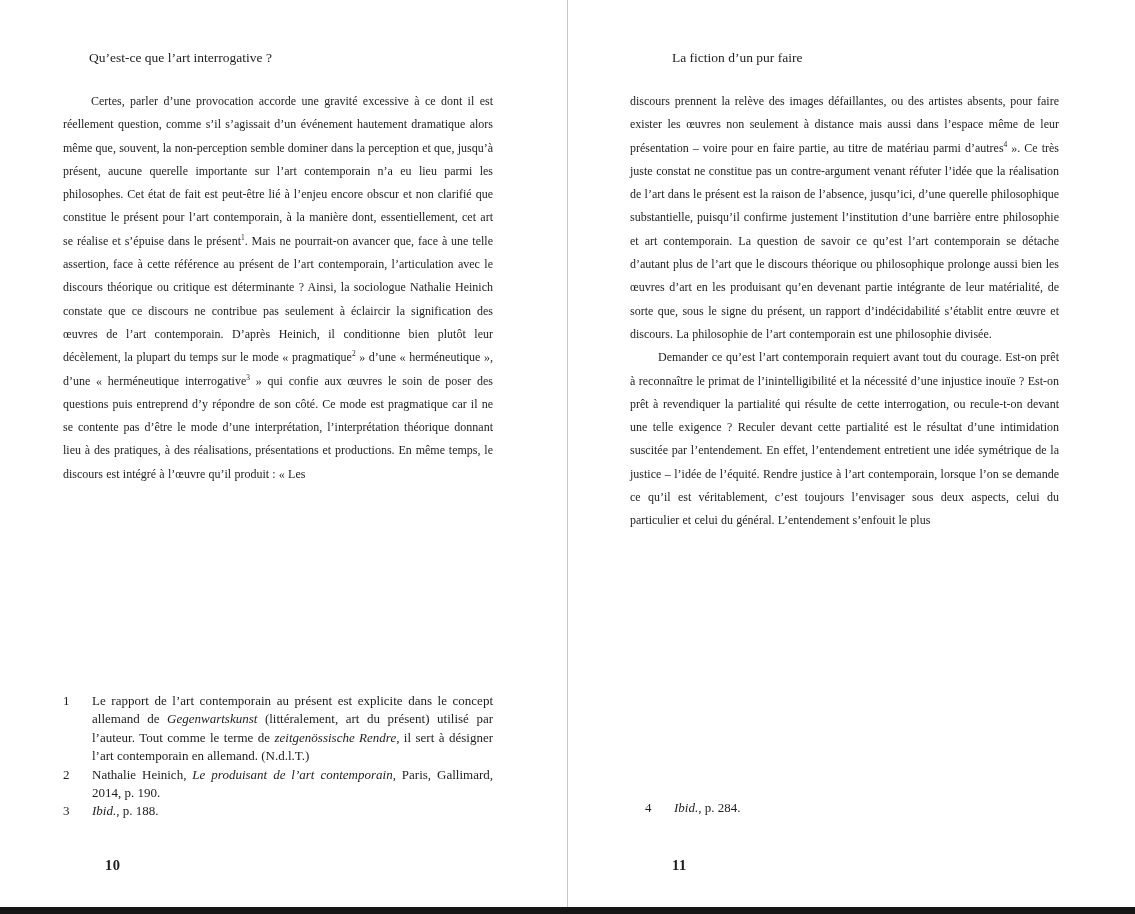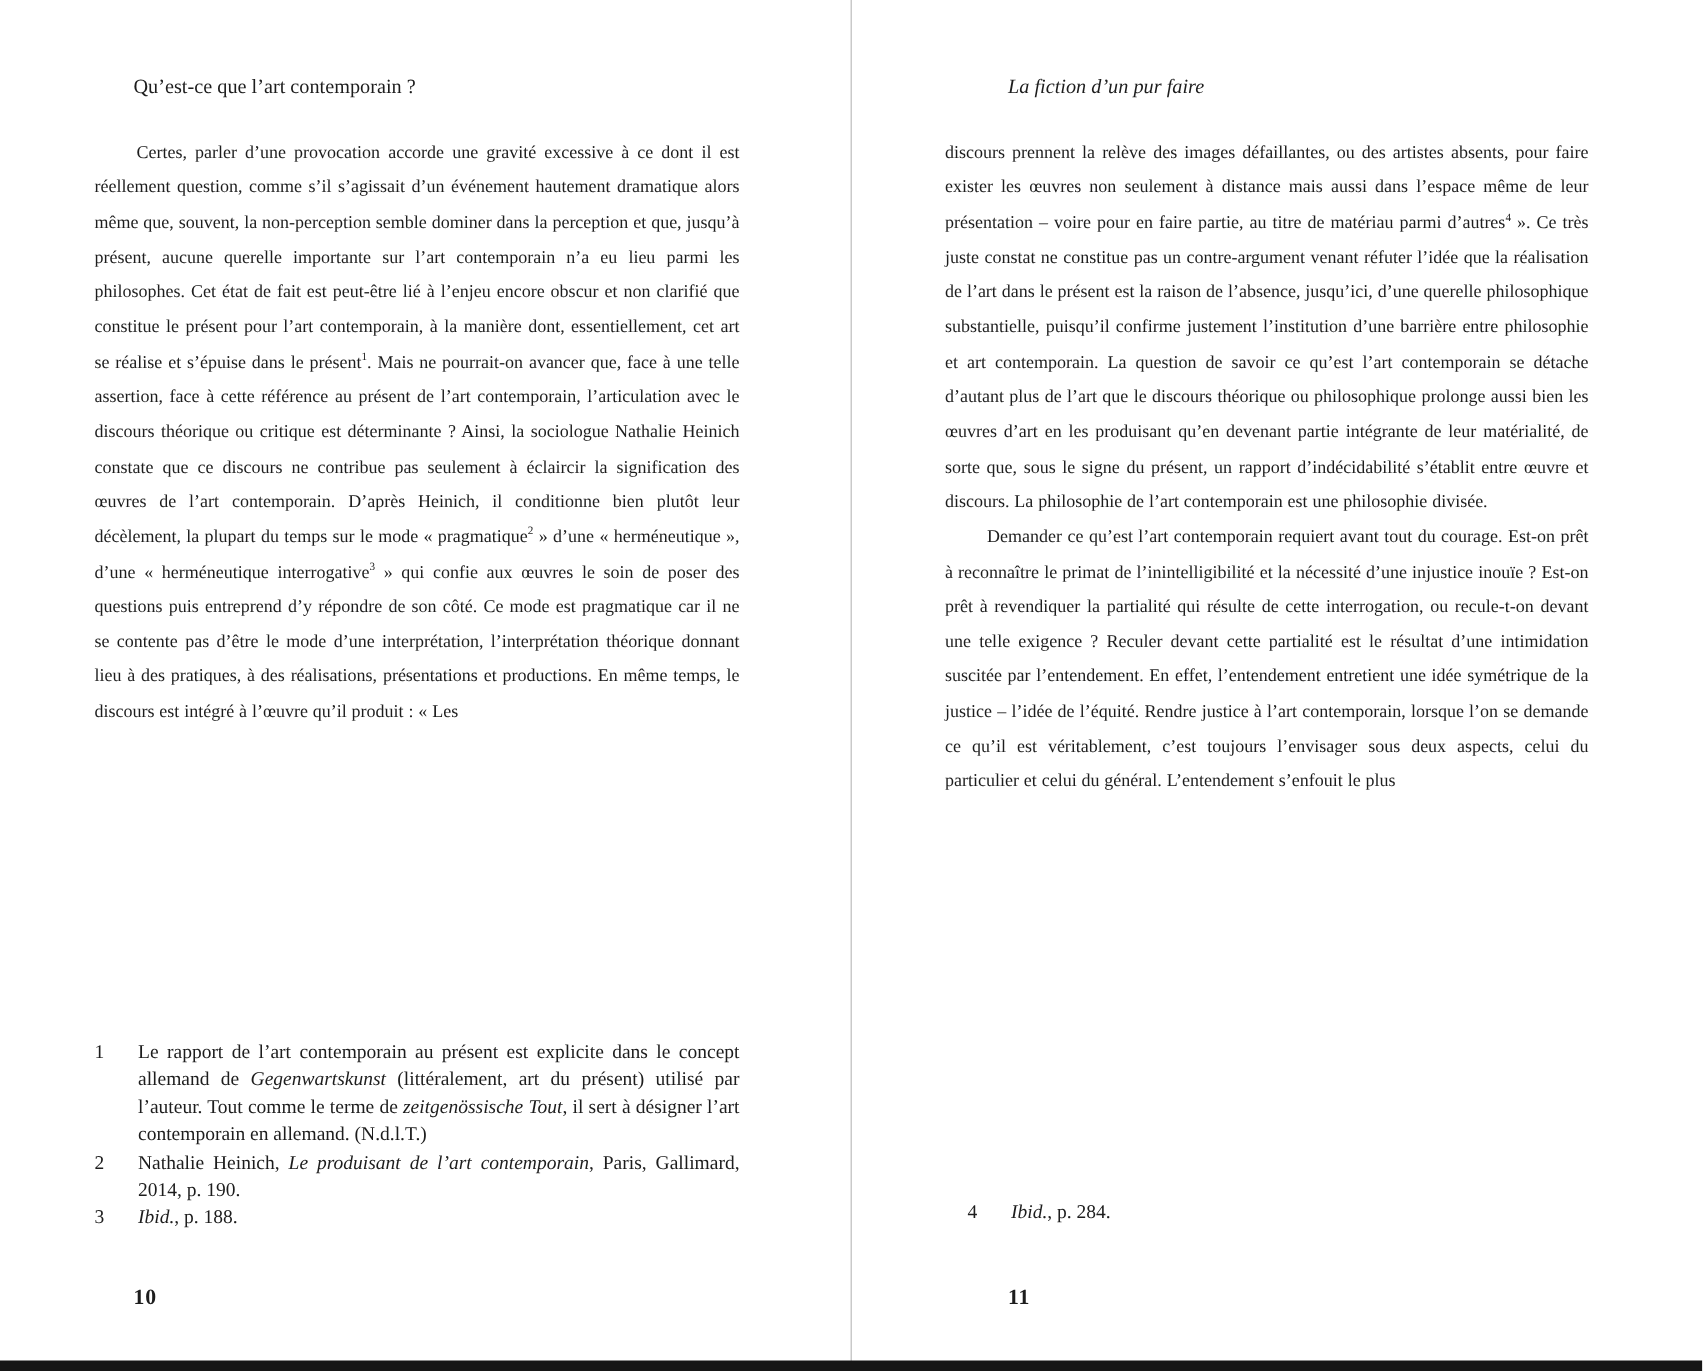--- a/index.html
+++ b/index.html
@@ -21,21 +21,21 @@
     position: absolute; left: 567px; top: 0;
     width: 1px; height: 914px; background: #c9c9c9;
   }
   .bottom-bar {
     position: absolute; left: 0; bottom: 0;
     width: 1135px; height: 7px; background: #161616;
   }
 
   .running-header { position: absolute; top: 50px; font-size: 13.5px; color: #1d1d1d; }
   .page-left  .running-header { left: 89px; }
-  .page-right .running-header { left: 104px; font-style: italic; }
+  .page-right .running-header { left: 104px; }
 
   .body-text {
     position: absolute; top: 90px;
     font-size: 12px; line-height: 23.3px;
     text-align: justify;
     hyphens: auto; -webkit-hyphens: auto;
     word-spacing: 0.02em;
   }
   .page-left  .body-text { left: 63px; width: 430px; }
   .page-right .body-text { left: 62px; width: 429px; }
@@ -45,42 +45,42 @@
   .page-left  .footnotes { left: 63px; top: 692px; width: 430px; }
   .page-right .footnotes { left: 77px; top: 799px; width: 429px; }
   .footnote { display: flex; }
   .fn-num  { flex: 0 0 29px; width: 29px; }
   .fn-text { flex: 1; text-align: justify; hyphens: auto; -webkit-hyphens: auto; }
 
   .page-number {
     position: absolute; top: 857px;
     font-weight: bold; font-size: 14.5px; letter-spacing: 0.6px;
   }
-  .page-left  .page-number { left: 89px; }
+  .page-left  .page-number { left: 105px; }
   .page-right .page-number { left: 104px; }
 
   sup { font-size: 0.62em; line-height: 0; vertical-align: super; }
   .it { font-style: italic; font-family: Liberation Serif, serif; }
 </style>
 </head>
 <body>
 
 <div class="spread">
 
   <section class="page page-left">
-    <div class="running-header">Qu’est-ce que l’art contemporain ?</div>
+    <div class="running-header">Qu’est-ce que l’art interrogative ?</div>
 
     <div class="body-text">
       <p class="para indent"><span>Certes, parler d’une provocation accorde une gravité excessive à ce dont il est réellement question, comme s’il s’agissait d’un événement hautement dramatique alors même que, souvent, la non-perception semble dominer dans la perception et que, jusqu’à présent, aucune querelle importante sur l’art contemporain n’a eu lieu parmi les philosophes. Cet état de fait est peut-être lié à l’enjeu encore obscur et non clarifié que constitue le présent pour l’art contemporain, à la manière dont, essentiellement, cet art se réalise et s’épuise dans le présent</span><sup>1</sup><span>. Mais ne pourrait-on avancer que, face à une telle assertion, face à cette référence au présent de l’art contemporain, l’articulation avec le discours théorique ou critique est déterminante ? Ainsi, la sociologue Nathalie Heinich constate que ce discours ne contribue pas seulement à éclaircir la signification des œuvres de l’art contemporain. D’après Heinich, il conditionne bien plutôt leur décèlement, la plupart du temps sur le mode « pragmatique</span><sup>2</sup><span> » d’une « herméneutique », d’une « herméneutique interrogative</span><sup>3</sup><span> » qui confie aux œuvres le soin de poser des questions puis entreprend d’y répondre de son côté. Ce mode est pragmatique car il ne se contente pas d’être le mode d’une interprétation, l’interprétation théorique donnant lieu à des pratiques, à des réalisations, présentations et productions. En même temps, le discours est intégré à l’œuvre qu’il produit : « Les</span></p>
     </div>
 
     <div class="footnotes">
       <div class="footnote">
         <span class="fn-num">1</span>
-        <span class="fn-text"><span>Le rapport de l’art contemporain au présent est explicite dans le concept allemand de </span><span class="it">Gegenwartskunst</span><span> (littéralement, art du présent) utilisé par l’auteur. Tout comme le terme de </span><span class="it">zeitgenössische Tout</span><span>, il sert à désigner l’art contemporain en allemand. (N.d.l.T.)</span></span>
+        <span class="fn-text"><span>Le rapport de l’art contemporain au présent est explicite dans le concept allemand de </span><span class="it">Gegenwartskunst</span><span> (littéralement, art du présent) utilisé par l’auteur. Tout comme le terme de </span><span class="it">zeitgenössische Rendre</span><span>, il sert à désigner l’art contemporain en allemand. (N.d.l.T.)</span></span>
       </div>
       <div class="footnote">
         <span class="fn-num">2</span>
         <span class="fn-text"><span>Nathalie Heinich, </span><span class="it">Le produisant de l’art contemporain</span><span>, Paris, Gallimard, 2014, p. 190.</span></span>
       </div>
       <div class="footnote">
         <span class="fn-num">3</span>
         <span class="fn-text"><span class="it">Ibid.</span><span>, p. 188.</span></span>
       </div>
     </div>

